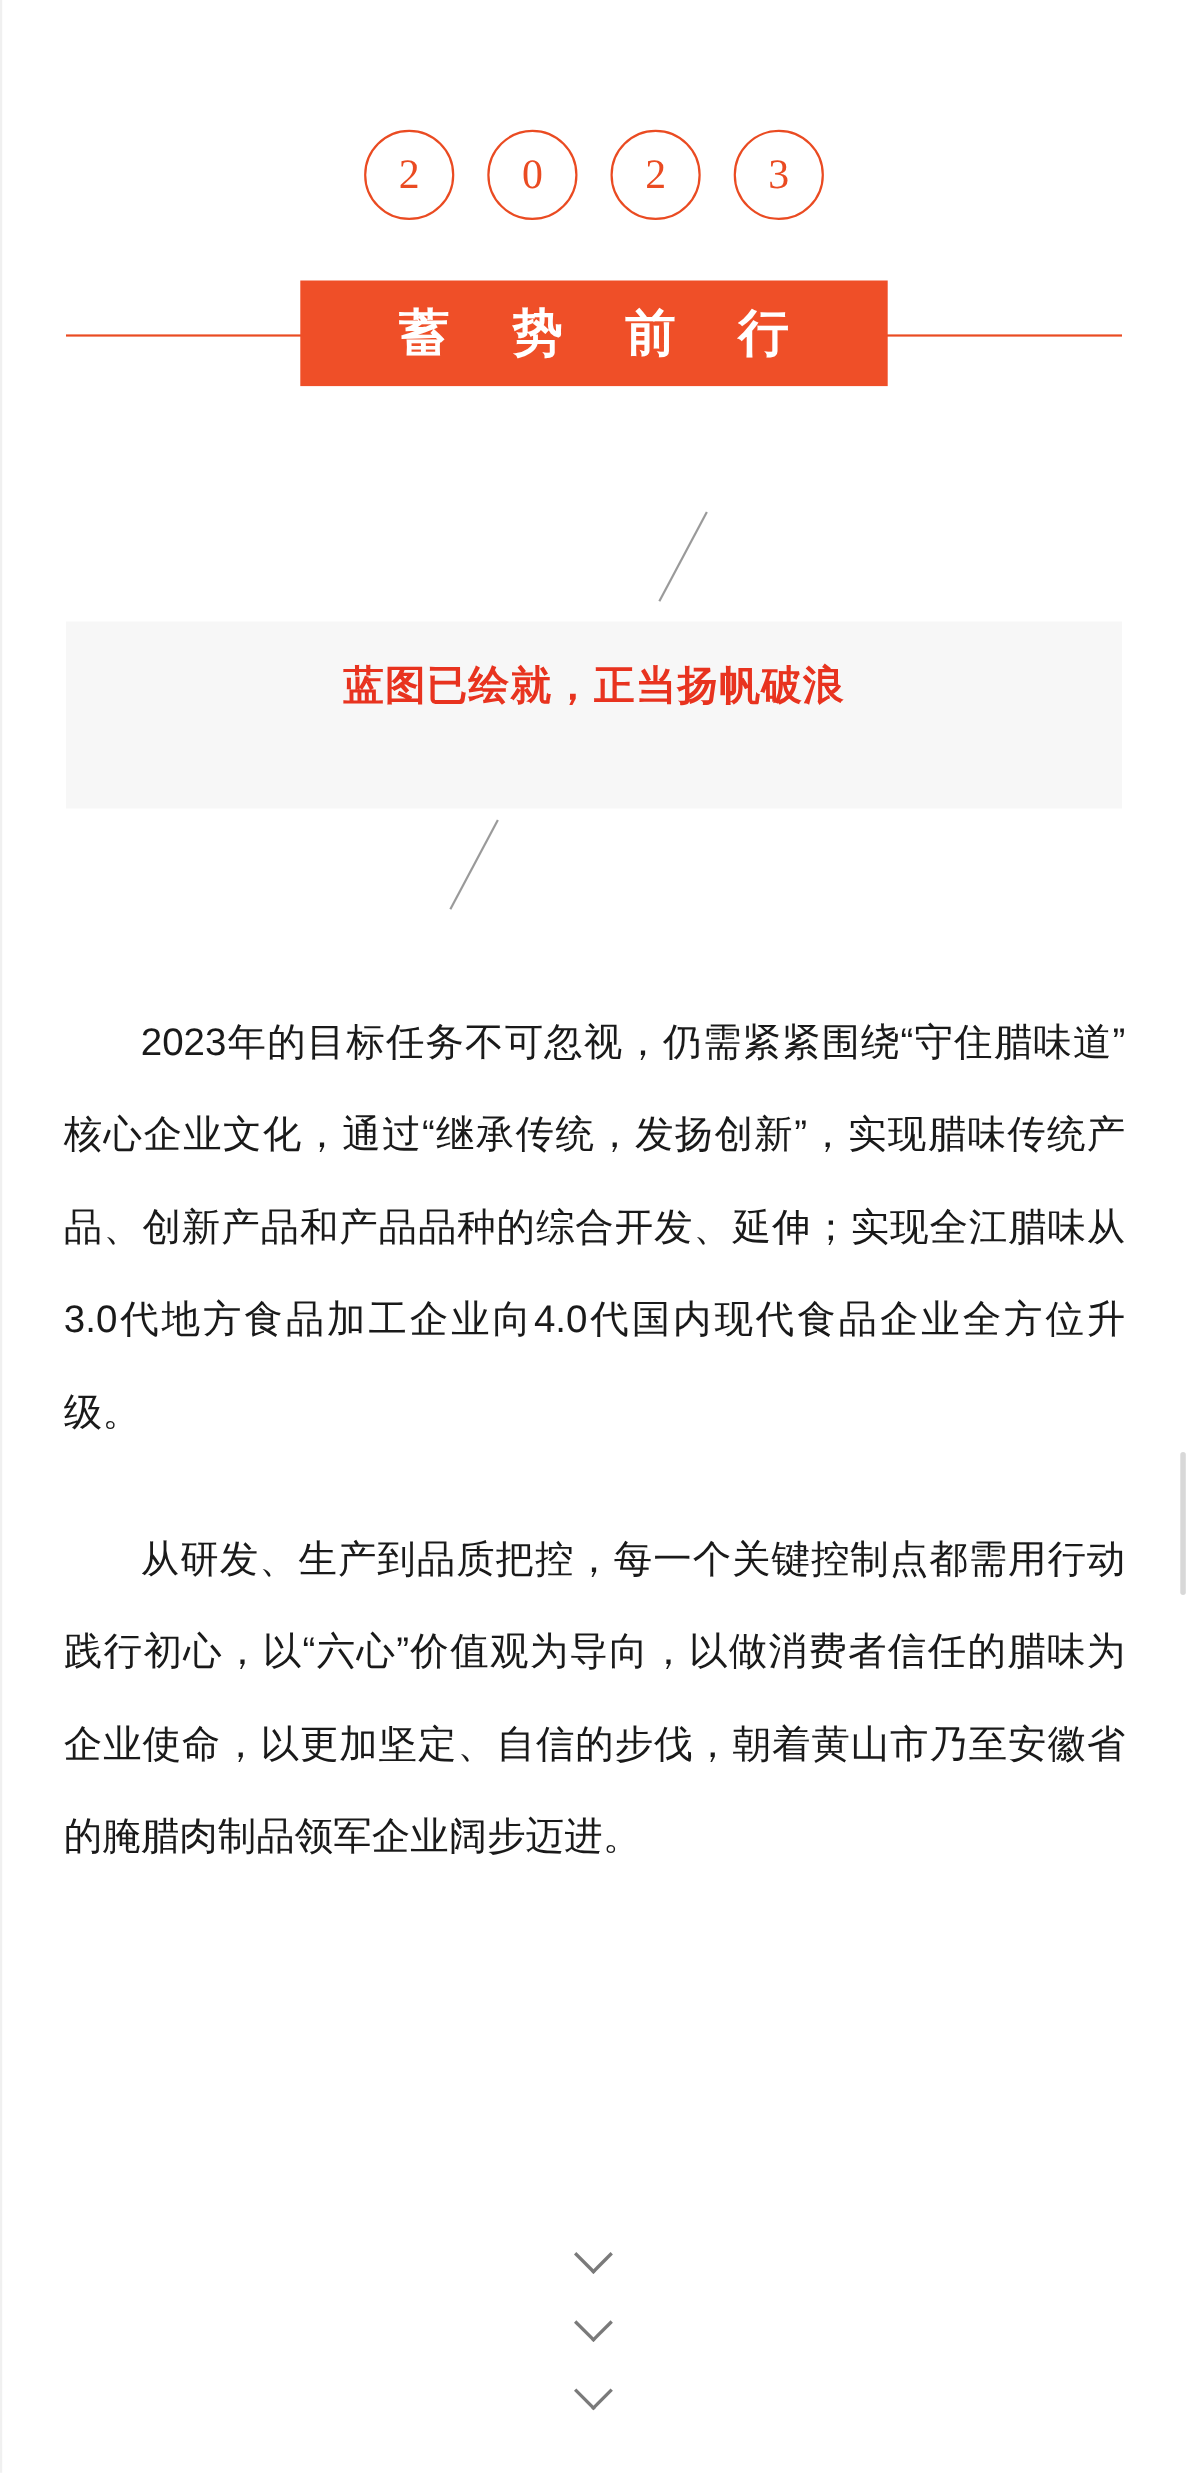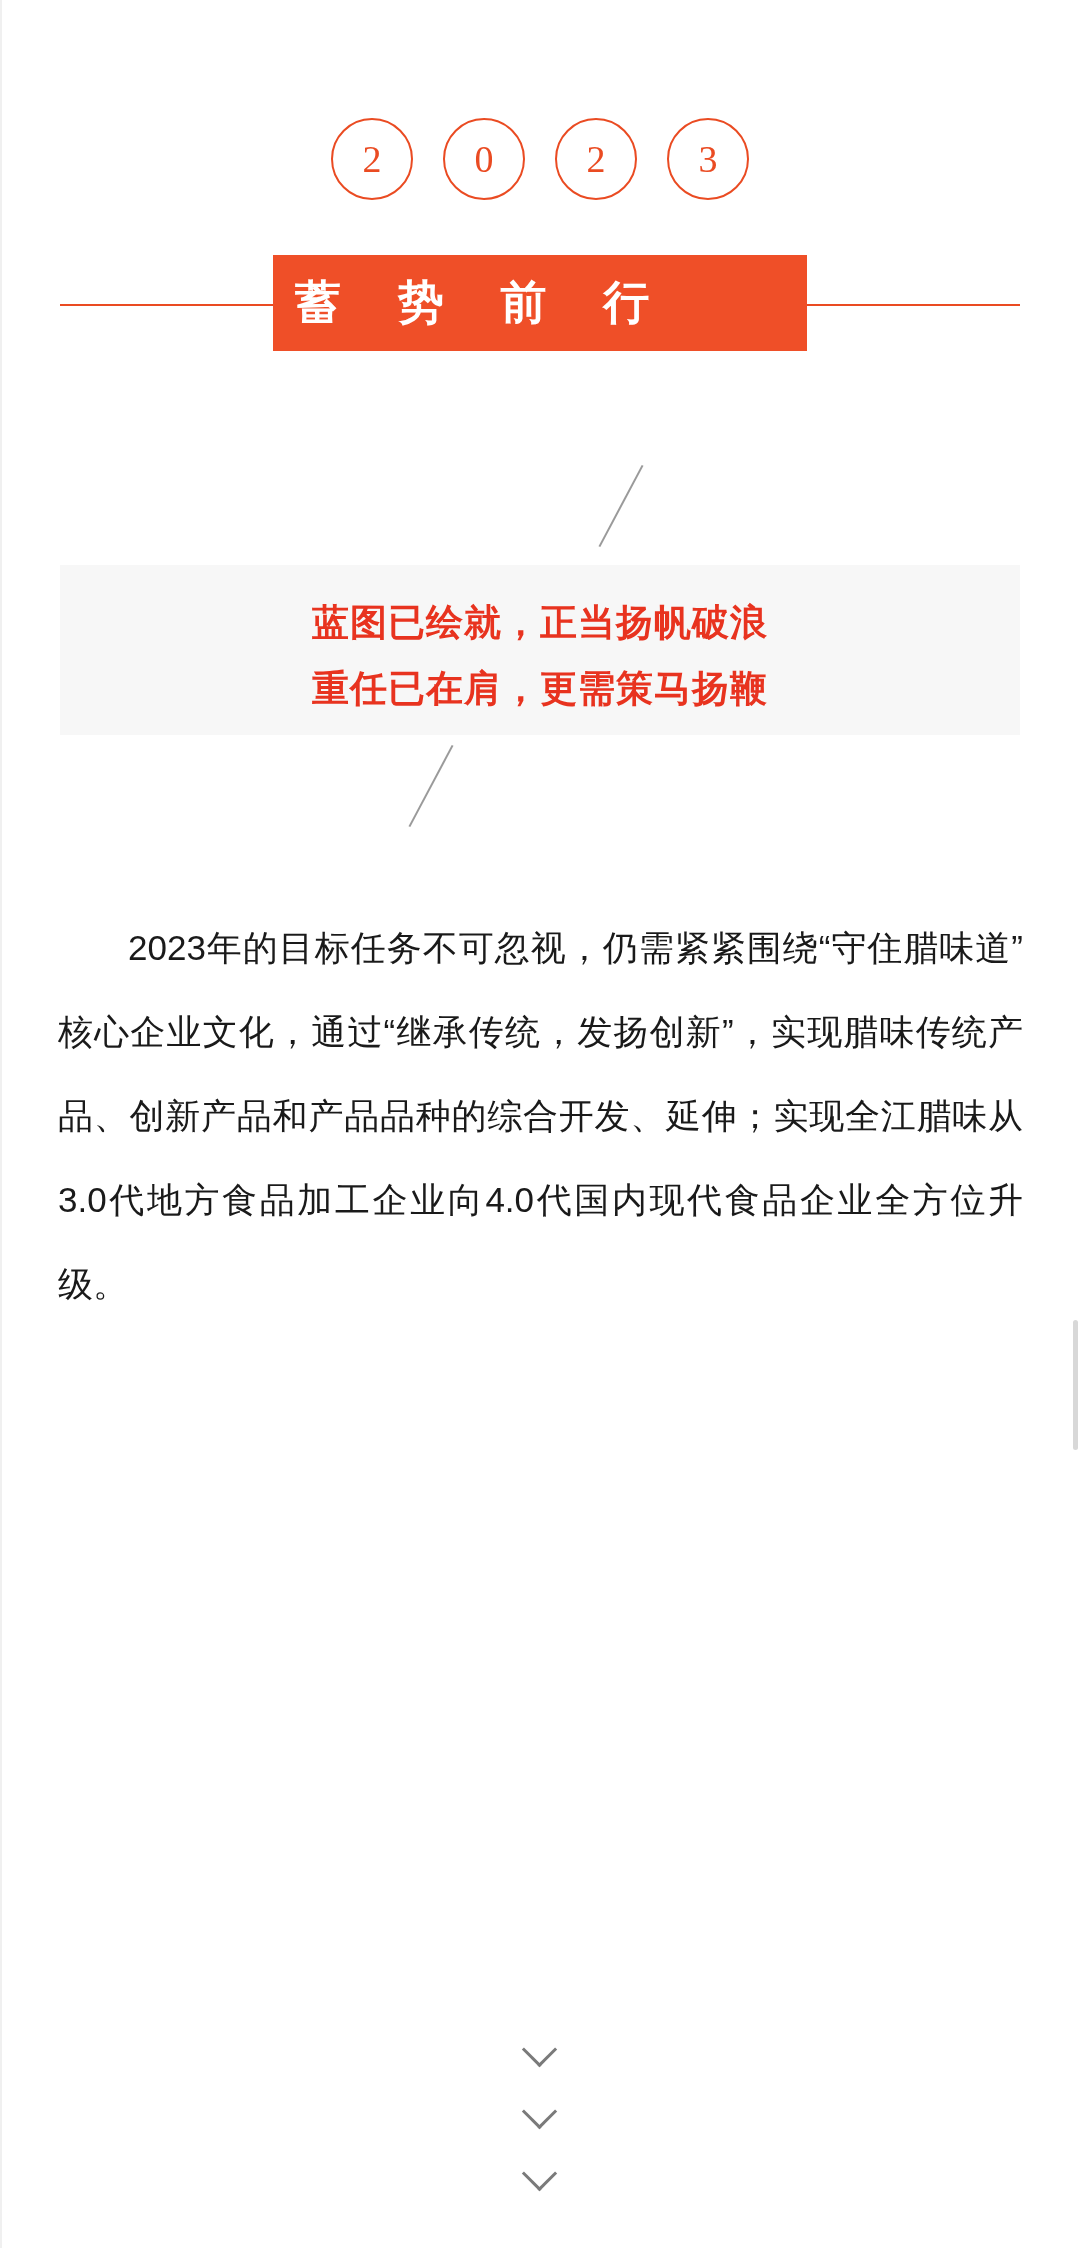--- a/index.html
+++ b/index.html
@@ -66,20 +66,21 @@
   .title-line.right { right: 60px; width: 215px; }
   .title-box {
     position: absolute;
     left: 273px;
     top: 0;
     width: 534px;
     height: 96px;
     background: #ef4f28;
     display: flex;
     align-items: center;
+    justify-content: center;
   }
   .title-text {
     color: #ffffff;
     font-size: 46px;
     font-weight: bold;
     letter-spacing: 22px;
     text-indent: 22px;
     font-family: "Liberation Sans", "DejaVu Sans", sans-serif;
   }
 
@@ -211,26 +212,26 @@
       <span class="title-text">蓄 势 前 行</span>
     </div>
   </div>
 
   <div class="slogan-block">
     <div class="slogan-bg"></div>
     <div class="slash top"></div>
     <div class="slash bottom"></div>
     <div class="slogan-lines">
       <div class="slogan-line">蓝图已绘就，正当扬帆破浪</div>
-      <div class="slogan-line">重任已在肩，更需策马扬鞭</div>
     </div>
   </div>
 
   <div class="body-area">
     <p class="para">2023年的目标任务不可忽视，仍需紧紧围绕“守住腊味道”核心企业文化，通过“继承传统，发扬创新”，实现腊味传统产品、创新产品和产品品种的综合开发、延伸；实现全江腊味从3.0代地方食品加工企业向4.0代国内现代食品企业全方位升级。</p>
+    <p class="para">从研发、生产到品质把控，每一个关键控制点都需用行动践行初心，以“六心”价值观为导向，以做消费者信任的腊味为企业使命，以更加坚定、自信的步伐，朝着黄山市乃至安徽省的腌腊肉制品领军企业阔步迈进。</p>
   </div>
 
   <div class="chevrons">
     <div class="chev"></div>
     <div class="chev"></div>
     <div class="chev"></div>
   </div>
 
   <div class="scrollbar"></div>
 

